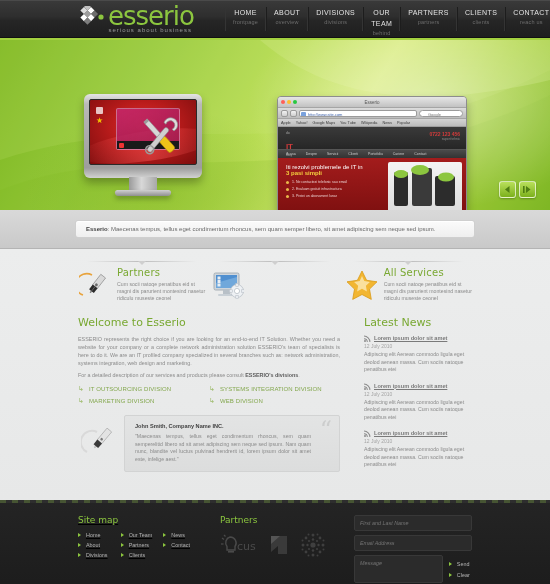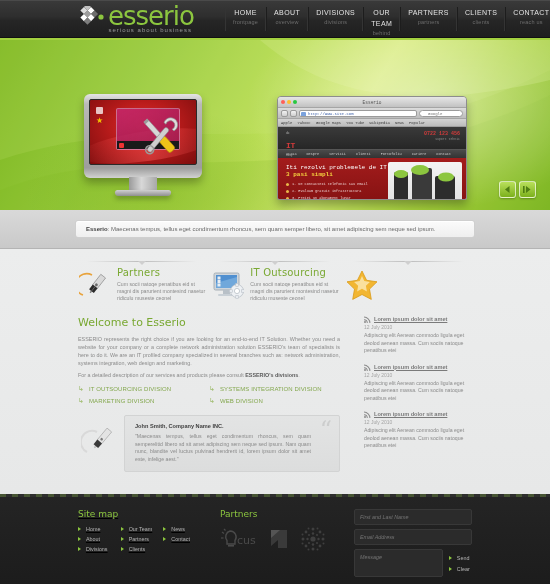--- a/index.html
+++ b/index.html
@@ -95,23 +95,23 @@
     background: linear-gradient(90deg,#9a9a9a,#d8d8d8 45%,#a8a8a8);
   }
   .mon-base {
     width: 56px; height: 6px; margin: 0 auto; border-radius: 3px 3px 4px 4px;
     background: linear-gradient(180deg,#d0d0d0,#8f8f8f);
     box-shadow: 0 3px 5px rgba(0,0,0,.25);
   }
 
   
   .browser {
-    position: absolute; left: 277px; top: 56px; width: 190px; height: 104px; z-index: 3;
+    position: absolute; left: 277px; top: 56px; width: 190px; height: 124px; z-index: 3;
     background: #d6d6d6; border: 1px solid #8d8d8d; border-radius: 4px 4px 2px 2px;
-    box-shadow: 0 5px 10px rgba(0,0,0,.3); overflow: hidden; font-family: Liberation Mono, monospace;
+    box-shadow: 0 5px 10px rgba(0,0,0,.3); overflow: hidden;
   }
   .br-titlebar {
     height: 11px; background: linear-gradient(180deg,#e6e6e6,#c2c2c2);
     border-bottom: 1px solid #a5a5a5; display: flex; align-items: center; padding: 0 3px;
     position: relative;
   }
   .br-dots { display: flex; gap: 2px; }
   .br-dots i { width: 4px; height: 4px; border-radius: 50%; display: block; }
   .br-title { position:absolute; left:0; right:0; text-align:center; font-size:4.5px; color:#555; }
   .br-toolbar {
@@ -478,32 +478,32 @@
               <circle cx="7" cy="7" r="2.6" fill="#ffffff" stroke="#b9c0c7" stroke-width=".8"></circle>
               <g fill="#eef1f4" stroke="#b9c0c7" stroke-width=".6">
                 <rect x="5.8" y="-0.6" width="2.4" height="3"></rect>
                 <rect x="5.8" y="11.6" width="2.4" height="3"></rect>
                 <rect x="-0.6" y="5.8" width="3" height="2.4"></rect>
                 <rect x="11.6" y="5.8" width="3" height="2.4"></rect>
               </g>
             </g>
           </svg>
         </div>
-        <div class="svc-body">
-          <div class="svc-title">IT Outsourcing</div>
-          <div class="svc-text">Cum socii natoqe penatibus eid st magni dis parurient montesind nasetur ridiculu museste ceonel</div>
-        </div>
       </div>
 
       <div class="svc">
         <div class="svc-icon">
           <svg width="32" height="32" viewBox="0 0 32 32">
             <path d="M16,2 L20.6,11.3 L31,12.8 L23.5,20.1 L25.3,30.4 L16,25.5 L6.7,30.4 L8.5,20.1 L1,12.8 L11.4,11.3 Z" fill="#f2b632" stroke="#d99a18" stroke-width=".8"></path>
             <path d="M16,7 L18.3,12.1 L23.9,12.9 L19.9,16.8 L20.9,22.4 L16,19.7 L11.1,22.4 L12.1,16.8 L8.1,12.9 L13.7,12.1 Z" fill="#fbe4a8" opacity=".9"></path>
           </svg>
+        </div>
+        <div class="svc-body">
+          <div class="svc-title">All Services</div>
+          <div class="svc-text">Cum socii natoqe penatibus eid st magni dis parurient montesind nasetur ridiculu museste ceonel</div>
         </div>
       </div>
     </div>
 
     <div class="content">
       <div class="col-left">
         <div class="h2">Welcome to Esserio</div>
         <div class="para">ESSERIO represents the right choice if you are looking for an end-to-end IT Solution. Whether you need a website for your company or a complete network administration solution ESSERIO's team of specialists is here to do it. We are an IT profiled company specialized in several branches such as: network administration, systems integration, web design and marketing.</div>
         <div class="para">
           <span>For a detailed description of our services and products please consult </span><b>ESSERIO's divisions</b><span>.</span>
@@ -527,20 +527,21 @@
               </g>
             </svg>
           </div>
           <div class="tst-quote">“</div>
           <div class="tst-name">John Smith, Company Name INC.</div>
           <div class="tst-text">"Maecenas tempus, tellus eget condimentum rhoncus, sem quam semperelitid libero sd sit amet adipiscing sem neque sed ipsum. Nam quam nunc, blandite vel luctus pulvinad hendrerit id, lorem ipsum dolor sit amet este, infelige aest."</div>
         </div>
       </div>
 
       <div class="col-right">
+        <div class="h2">Latest News</div>
 
         <div class="news-item">
           <span class="news-title">
             <span class="rss">
               <svg width="7" height="7" viewBox="0 0 7 7">
                 <circle cx="1" cy="6" r="1" fill="#8b8b8b"></circle>
                 <path d="M0,3.2 a3.8,3.8 0 0,1 3.8,3.8 L2.8,7 a2.8,2.8 0 0,0 -2.8,-2.8 Z" fill="#8b8b8b"></path>
                 <path d="M0,0.6 a6.4,6.4 0 0,1 6.4,6.4 L5.4,7 a5.4,5.4 0 0,0 -5.4,-5.4 Z" fill="#8b8b8b"></path>
               </svg>
             </span>

